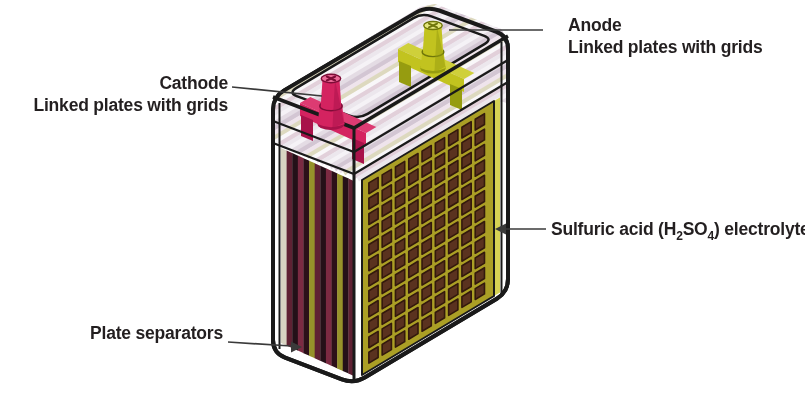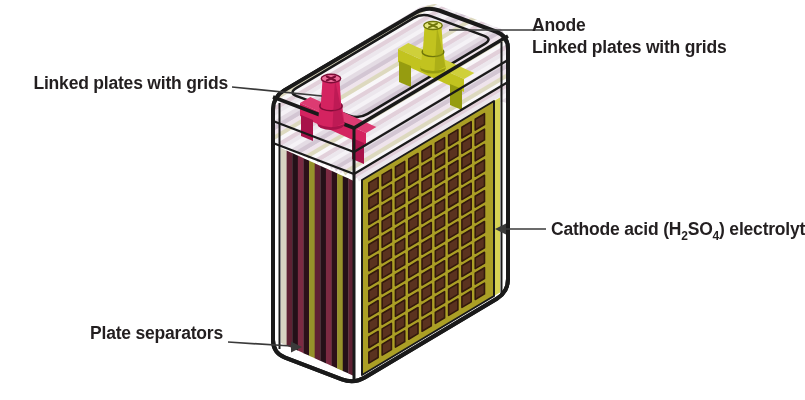--- a/index.html
+++ b/index.html
@@ -273,27 +273,28 @@
     <path fill="none" stroke-width="4" stroke-linejoin="round" d="M284.2,90.4 L415.8,12.6 Q427,6 439.2,10.5 L495.8,31.5 Q508,36 508,49 L508,279 Q508,292 496.8,298.7 L365.2,377.3 Q354,384 341.9,379.3 L285.1,357.7 Q273,353 273,340 L273,110 Q273,97 284.2,90.4 Z" stroke="#1a1a1a"></path>
 
     <line stroke-width="1.7" x1="232" y1="87" x2="322" y2="96" stroke="#3a3a3a"></line>
     <line stroke-width="1.7" x1="449" y1="30" x2="543" y2="30" stroke="#3a3a3a"></line>
     <line stroke-width="1.7" x1="505" y1="229" x2="546" y2="229" stroke="#3a3a3a"></line>
     <polygon points="495,229 506,223.5 506,234.5" fill="#3a3a3a"></polygon>
     <line stroke-width="1.7" x1="228" y1="342" x2="291" y2="346" stroke="#3a3a3a"></line>
     <polygon points="302,347 291,341.5 291,352.5" fill="#3a3a3a"></polygon>
   </svg>
 
-  <div class="label" style="left:532px;top:14px;">
+  <div class="label" style="left:568px;top:14px;">
     <div>Anode</div>
     <div>Linked plates with grids</div>
   </div>
 
   <div class="label align-right" style="right:577px;top:72px;">
+    <div>Cathode</div>
     <div>Linked plates with grids</div>
   </div>
 
-  <div class="label" style="left:551px;top:218px;"><span>Cathode acid (H</span><sub>2</sub><span>SO</span><sub>4</sub><span>) electrolyte</span></div>
+  <div class="label" style="left:551px;top:218px;"><span>Sulfuric acid (H</span><sub>2</sub><span>SO</span><sub>4</sub><span>) electrolyte</span></div>
 
   <div class="label" style="right:582px;top:322px;">
     <span>Plate separators</span>
   </div>
 </div>
 
 </body></html>

